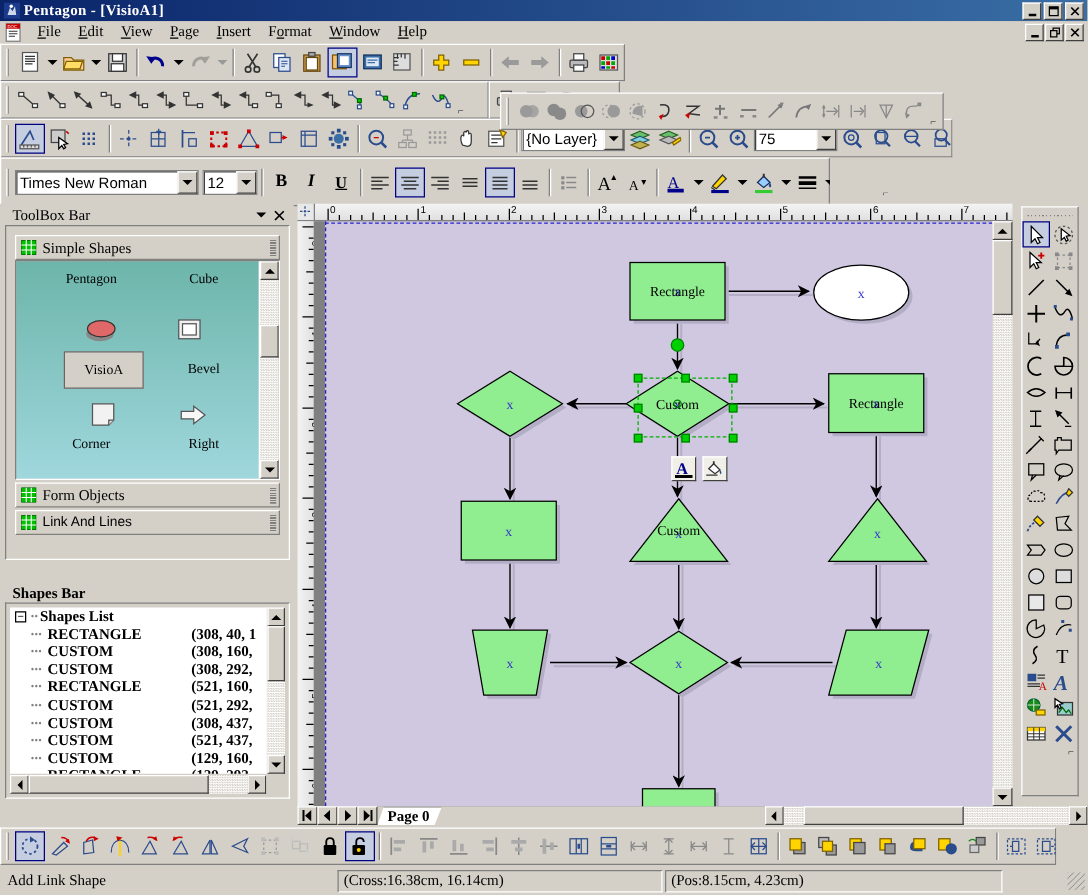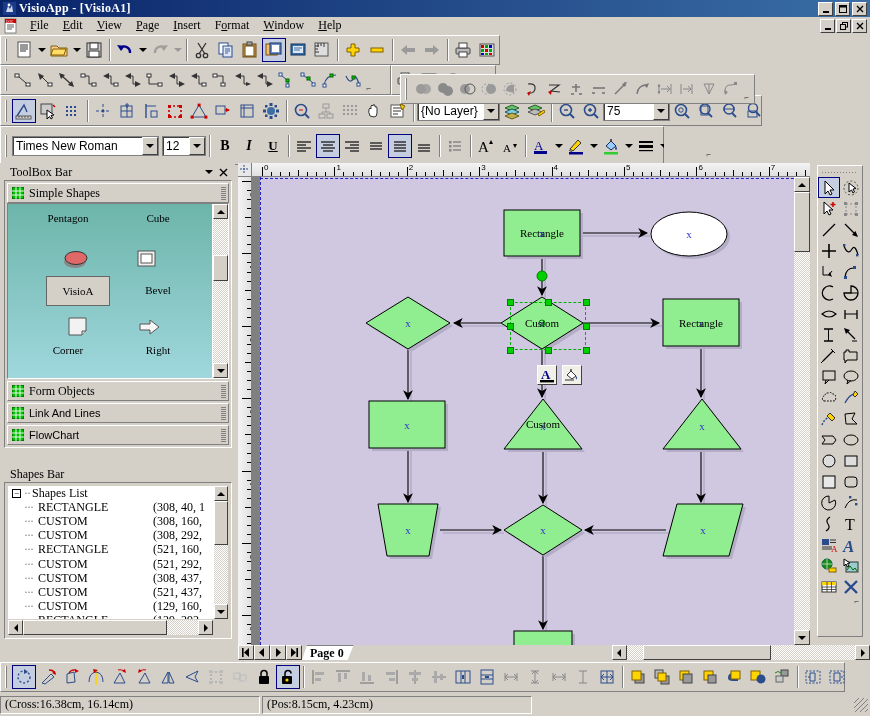--- a/index.html
+++ b/index.html
@@ -221,21 +221,21 @@
 <div id="app">
 
   <div class="titlebar">
     <div class="tb-icon">
       <svg width="13" height="13" viewBox="0 0 13 13">
           <rect width="13" height="13" fill="#1b3a8c"></rect>
           <path d="M3 10 L5 4 L7 7 L9 3 L10 10 Z" fill="#cfd8ea"></path>
           <circle cx="6" cy="3" r="1.4" fill="#fff"></circle>
         </svg>
     </div>
-    <div class="tb-title">VisioApp - [VisioA1]</div>
+    <div class="tb-title">Pentagon - [VisioA1]</div>
     <div class="winbtns">
       <div class="winbtn">
         <svg width="10" height="10">
             <rect x="2" y="7" width="6" height="2" fill="#000"></rect>
           </svg>
         </div>
       <div class="winbtn">
         <svg width="10" height="10">
             <rect x="1.5" y="1.5" width="7" height="7" fill="none" stroke="#000" stroke-width="1"></rect>
             <rect x="1.5" y="1.5" width="7" height="2" fill="#000"></rect>
@@ -1094,21 +1094,21 @@
             <span class="tri-d"></span>
           </span>
         <span class="hdr-btn">
           <svg width="9" height="9">
               <path d="M1 1 L8 8 M8 1 L1 8" stroke="#000" stroke-width="1.4"></path>
             </svg>
           </span>
       </div>
       <div style="position:absolute;left:0;top:17px;width:228px;height:268px;
             border-top:1px solid #808080;border-left:1px solid #808080;
-            border-right:1px solid #fff;border-bottom:1px solid #fff;background:#d4d0c8;padding:2px;">
+            border-right:1px solid #fff;border-bottom:1px solid #fff;background:#d4d0c8;padding:7px;">
 
         <div class="catbar" style="margin-top:0">
           <span class="cat-ic">
             <svg width="12" height="12">
                 <rect width="12" height="12" fill="#00c000" stroke="#005000"></rect>
                 <path d="M0 4h12M0 8h12M4 0v12M8 0v12" stroke="#fff" stroke-width="0.9"></path>
               </svg></span>
           <span class="cat-lb">Simple Shapes</span>
           <span class="cat-grip"></span>
         </div>
@@ -1165,33 +1165,24 @@
         </div>
         <div class="catbar sans">
           <span class="cat-ic">
             <svg width="12" height="12">
                 <rect width="12" height="12" fill="#00c000" stroke="#005000"></rect>
                 <path d="M0 4h12M0 8h12M4 0v12M8 0v12" stroke="#fff" stroke-width="0.9"></path>
               </svg></span>
           <span class="cat-lb">Link And Lines</span>
           <span class="cat-grip"></span>
         </div>
-        <div class="catbar sans">
-          <span class="cat-ic">
-            <svg width="12" height="12">
-                <rect width="12" height="12" fill="#00c000" stroke="#005000"></rect>
-                <path d="M0 4h12M0 8h12M4 0v12M8 0v12" stroke="#fff" stroke-width="0.9"></path>
-              </svg></span>
-          <span class="cat-lb">FlowChart</span>
-          <span class="cat-grip"></span>
-        </div>
       </div>
     </div>
 
-    <div style="position:absolute;left:4px;top:302px;width:262px;height:178px;">
+    <div style="position:absolute;left:4px;top:302px;width:262px;height:178px;font-weight:bold;">
       <div class="panel-hdr">
         <span class="panel-title">Shapes Bar</span>
         <span class="hdr-btn">
             <span class="tri-d"></span>
           </span>
         <span class="hdr-btn">
           <svg width="9" height="9">
               <path d="M1 1 L8 8 M8 1 L1 8" stroke="#000" stroke-width="1.4"></path>
             </svg>
           </span>
@@ -2107,18 +2098,19 @@
             <path d="M5 6h8v5H5z" fill="none" stroke="#2b4c8c"></path>
             <path d="M9 3v2" stroke="#2b4c8c"></path>
           </svg>
         </div>
 
     </div>
     <div style="flex:1;background:#d4d0c8"></div>
   </div>
 
   <div id="status">
+    <div class="st-flat" style="width:270px">Add Link Shape</div>
     <div class="st-panel" style="width:260px">(Cross:16.38cm, 16.14cm)</div>
     <div class="st-panel" style="width:270px;margin-left:2px">(Pos:8.15cm, 4.23cm)</div>
     <div class="grip-corner"></div>
   </div>
 
 </div>
 
 </body></html>

